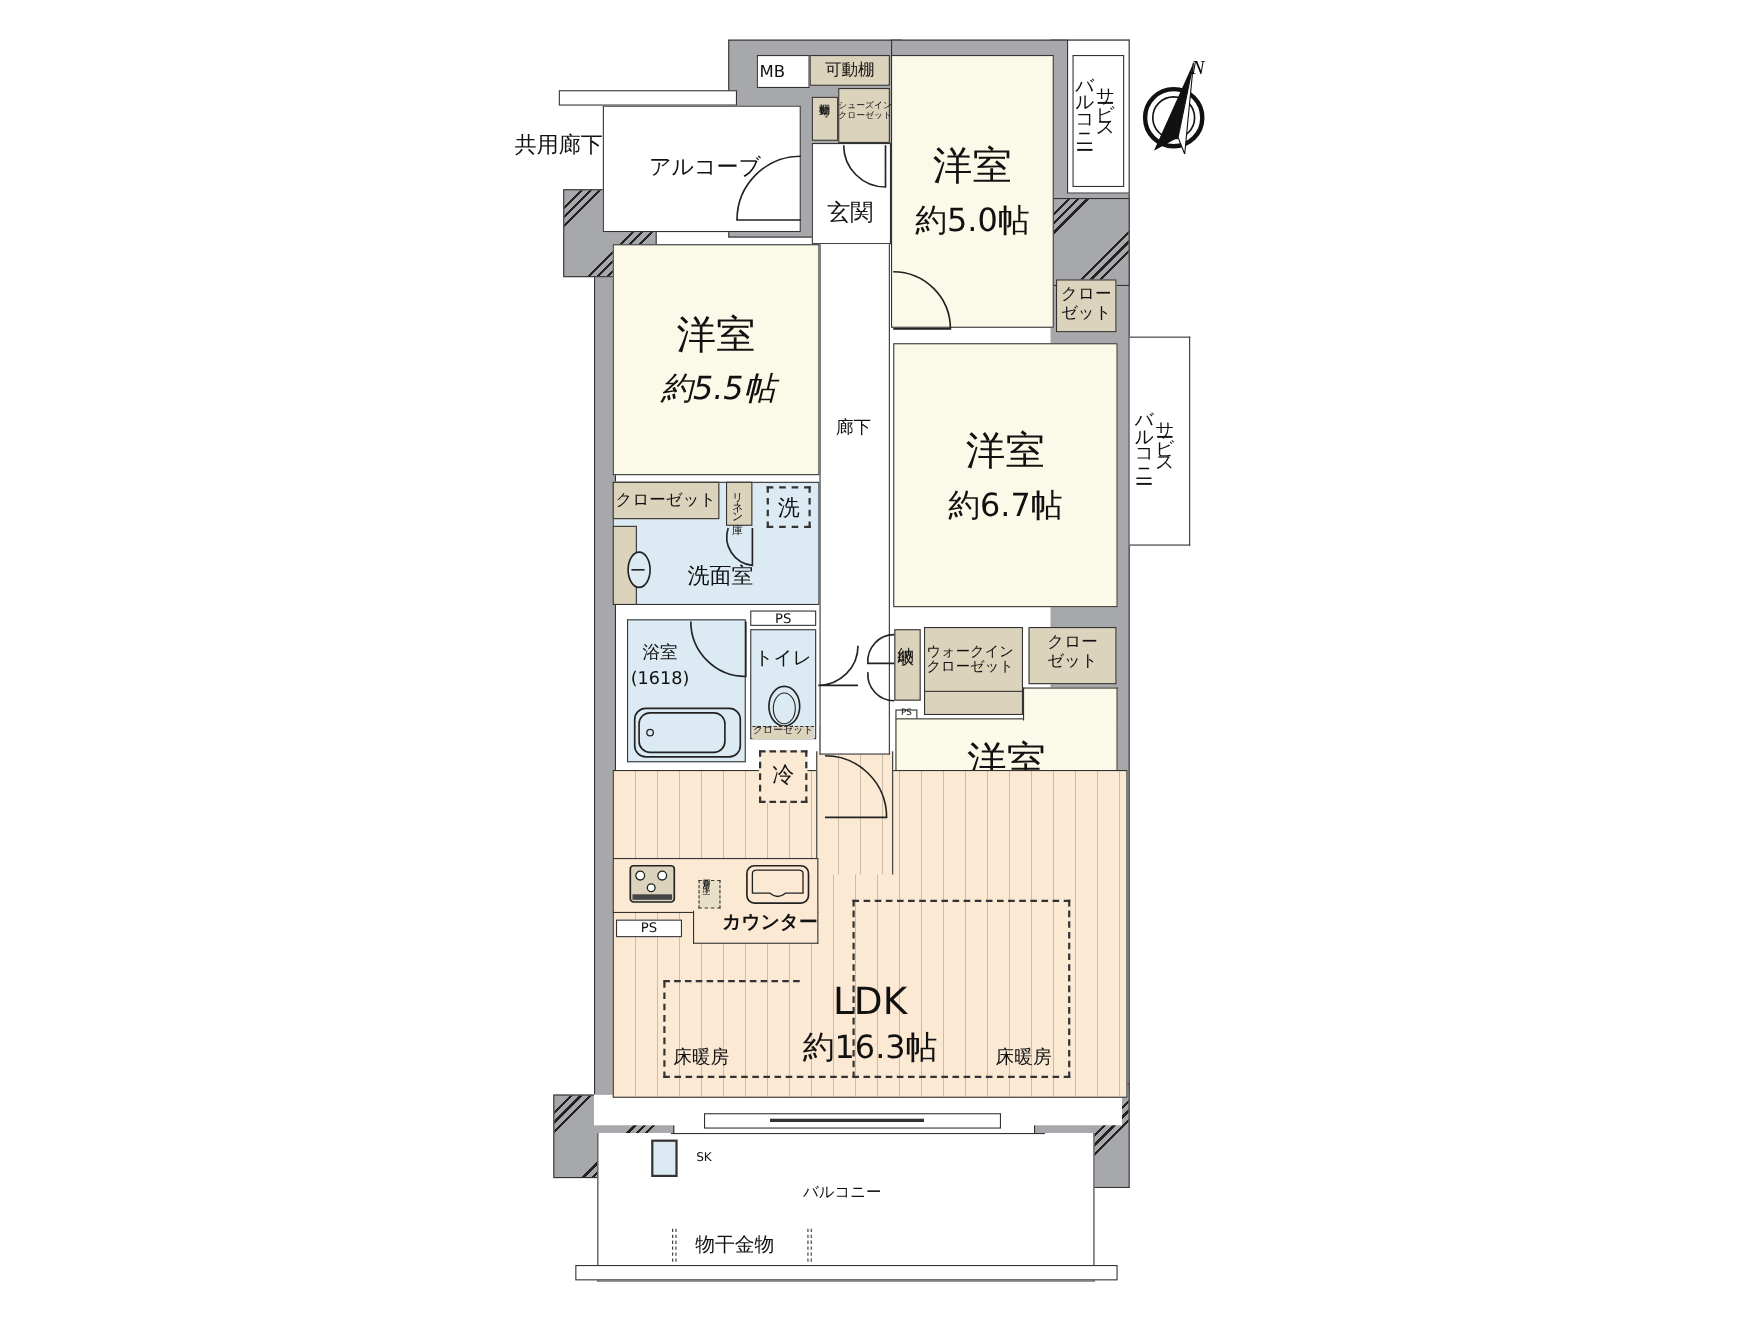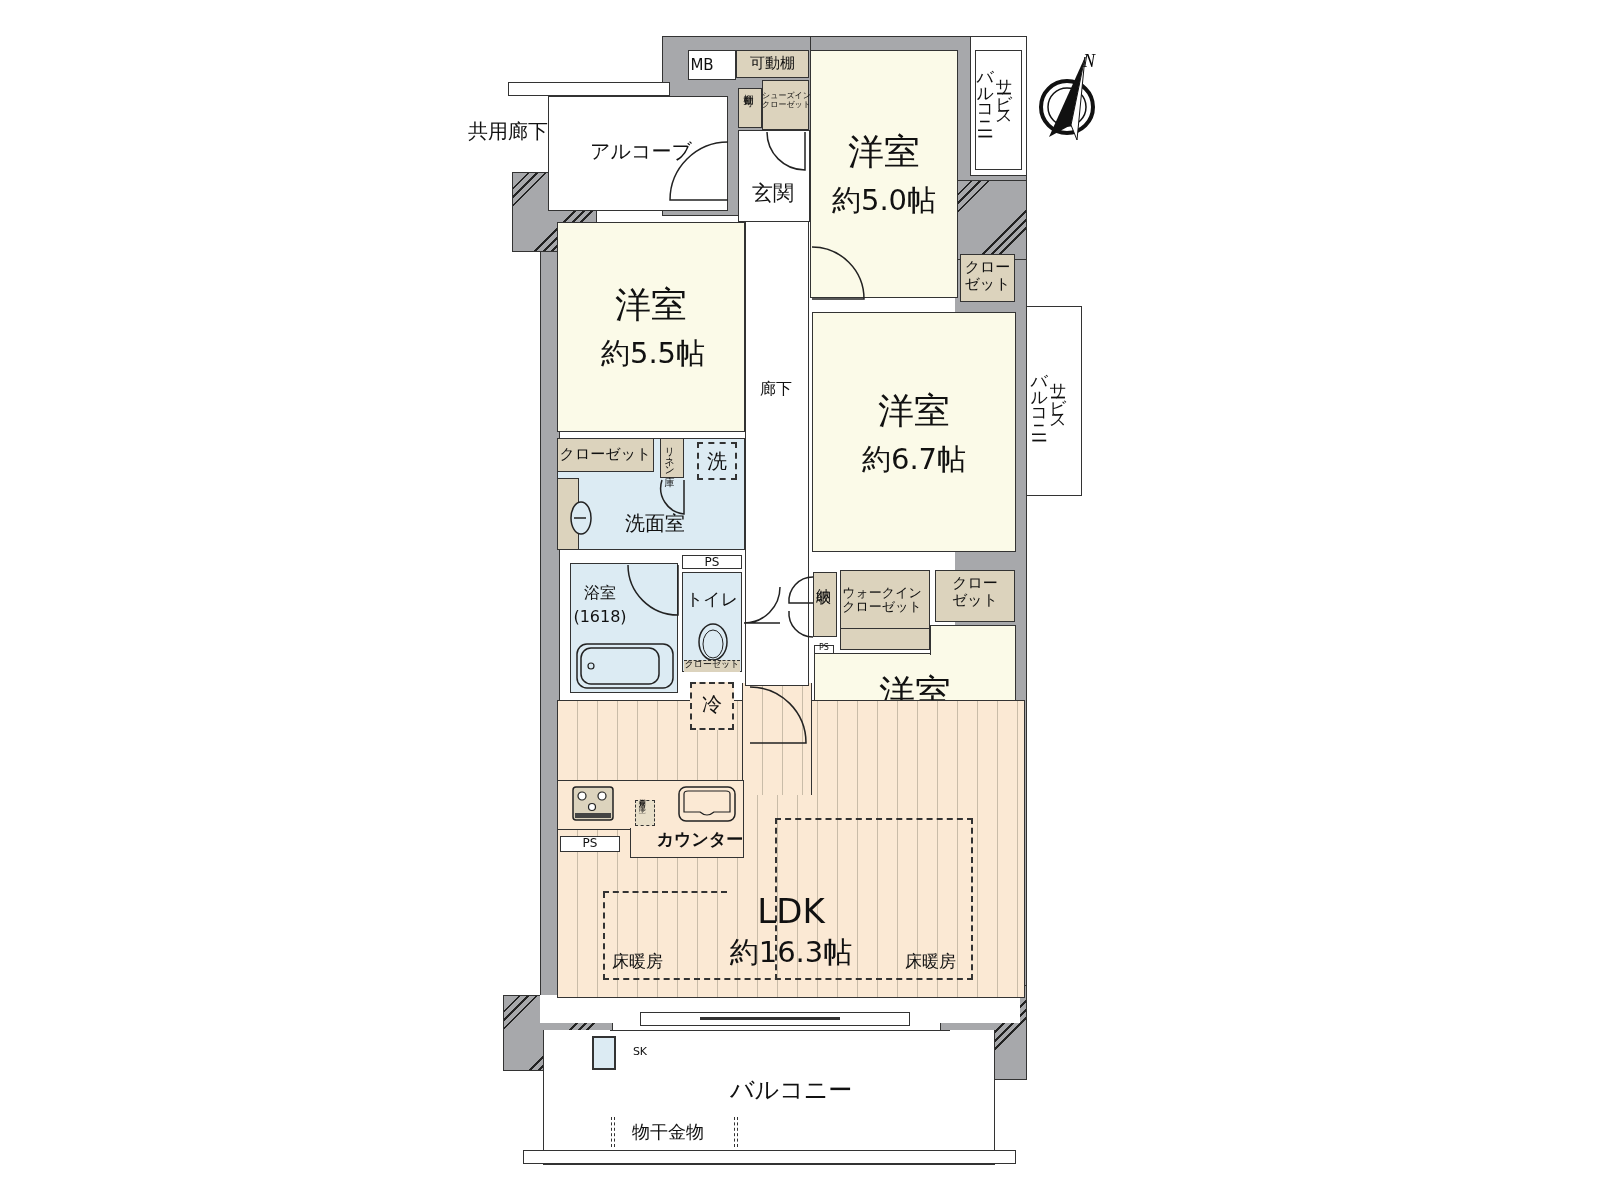--- a/index.html
+++ b/index.html
@@ -89,21 +89,21 @@
   <svg style="left:1035px;top:45px;" width="70" height="100">
     <circle cx="32" cy="62" r="26" fill="none" stroke="#111" stroke-width="4"></circle>
     <circle cx="32" cy="62" r="19" fill="none" stroke="#111" stroke-width="1.5"></circle>
     <polygon points="50,12 14,92 36,80" fill="#111"></polygon>
     <polygon points="50,12 36,80 42,95" fill="#fff" stroke="#111" stroke-width="1"></polygon>
     <text x="48" y="22" font-size="18" font-style="italic" font-family="Liberation Serif, serif">N</text>
   </svg>
 
   <div class="abs room western" style="left:557px;top:222px;width:188px;height:210px;"></div>
   <div class="lbl big" style="left:557px;top:285px;width:188px;">洋室</div>
-  <div class="lbl mid" style="left:557px;top:338px;width:192px;">約5.5帖</div>
+  <div class="lbl mid" style="left:557px;top:338px;width:192px;font-style:italic;">約5.5帖</div>
   <div class="abs room storage" style="left:557px;top:438px;width:97px;height:34px;"></div>
   <div class="lbl xs" style="left:557px;top:446px;width:97px;">クローゼット</div>
 
   <div class="abs room storage" style="left:660px;top:438px;width:24px;height:40px;"></div>
   <div class="lbl tiny vtext" style="left:664px;top:440px;">リネン庫</div>
   <div class="abs room wet" style="left:557px;top:438px;width:188px;height:112px;z-index:0;"></div>
   <div class="abs room storage" style="left:557px;top:478px;width:22px;height:72px;"></div>
   <svg style="left:568px;top:498px;" width="30" height="40">
     <ellipse cx="13" cy="20" rx="10" ry="16" fill="#dcebf3" stroke="#222" stroke-width="1.5"></ellipse>
     <line x1="6" y1="20" x2="18" y2="20" stroke="#222" stroke-width="1.5"></line>
@@ -214,18 +214,18 @@
   <div class="lbl mid" style="left:557px;top:937px;width:468px;">約16.3帖</div>
 
   <div class="abs" style="left:640px;top:1012px;width:270px;height:14px;border:1.5px solid #333;background:#fff;"></div>
   <div class="abs" style="left:700px;top:1017px;width:140px;height:3px;background:#333;"></div>
 
   <div class="abs" style="left:543px;top:1030px;width:452px;height:135px;border:1.5px solid #333;border-top:none;background:#fff;"></div>
   <div class="abs" style="left:523px;top:1150px;width:493px;height:14px;border:1.5px solid #333;background:#fff;"></div>
   <div class="abs" style="left:610px;top:1030px;width:340px;height:0;border-top:1.5px solid #333;"></div>
   <div class="abs" style="left:592px;top:1036px;width:24px;height:34px;border:2px solid #333;background:#dcebf3;"></div>
   <div class="lbl tiny" style="left:592px;top:1046px;width:24px;font-size:11px;padding-left:36px;">SK</div>
-  <div class="lbl sm" style="left:730px;top:1077px;font-size:24px;">バルコニー</div>
+  <div class="lbl sm" style="left:730px;top:1077px;font-size:14px;">バルコニー</div>
   <div class="abs" style="left:611px;top:1117px;width:4px;height:30px;border-left:1.5px dashed #333;border-right:1.5px dashed #333;"></div>
   <div class="abs" style="left:734px;top:1117px;width:4px;height:30px;border-left:1.5px dashed #333;border-right:1.5px dashed #333;"></div>
   <div class="lbl sm" style="left:632px;top:1122px;font-size:18px;">物干金物</div>
 
 </div>
 
 </body></html>

